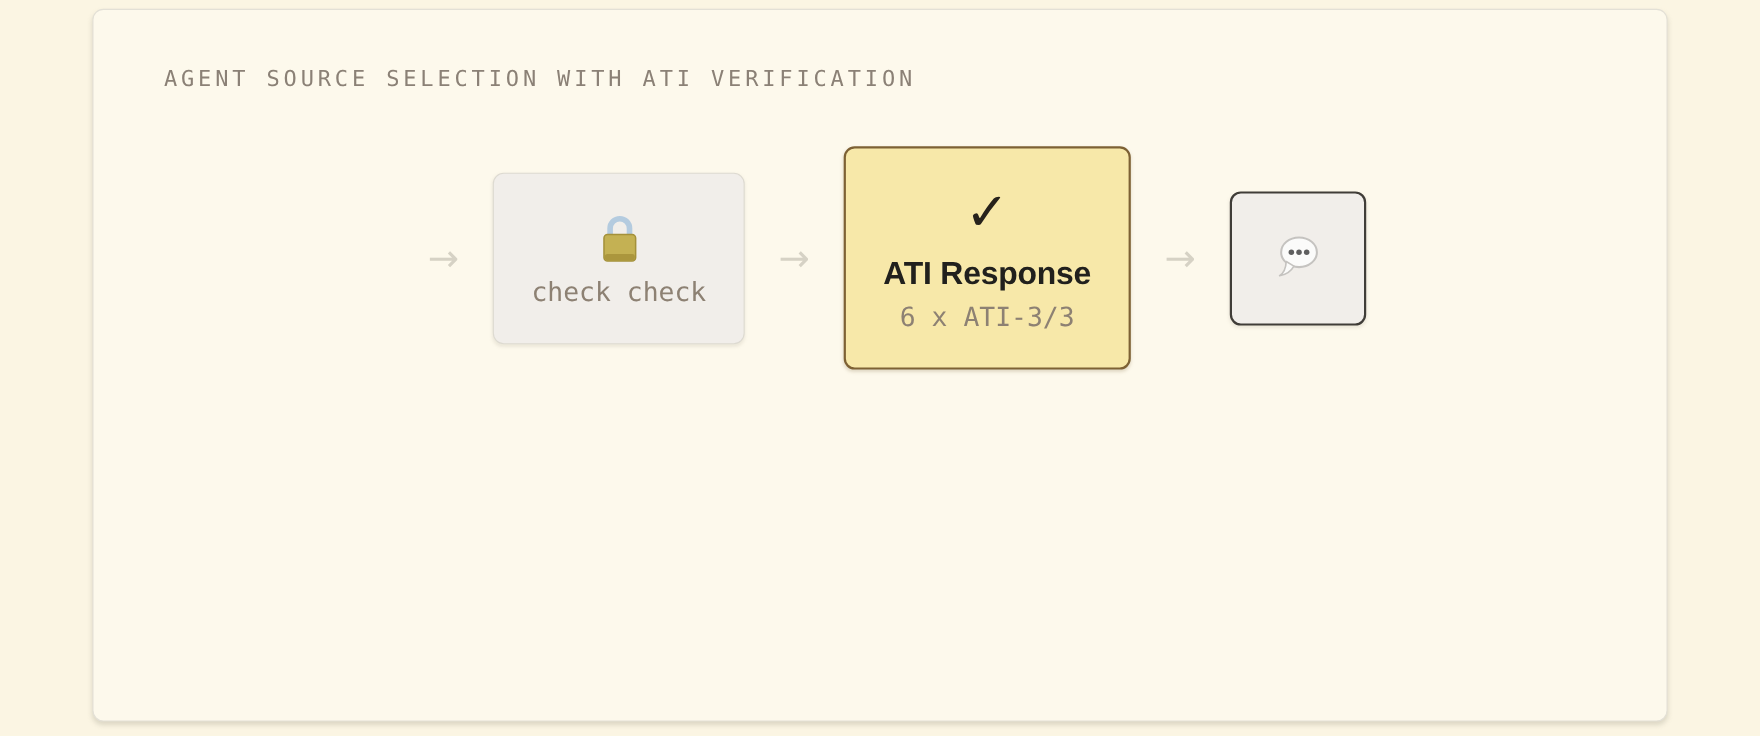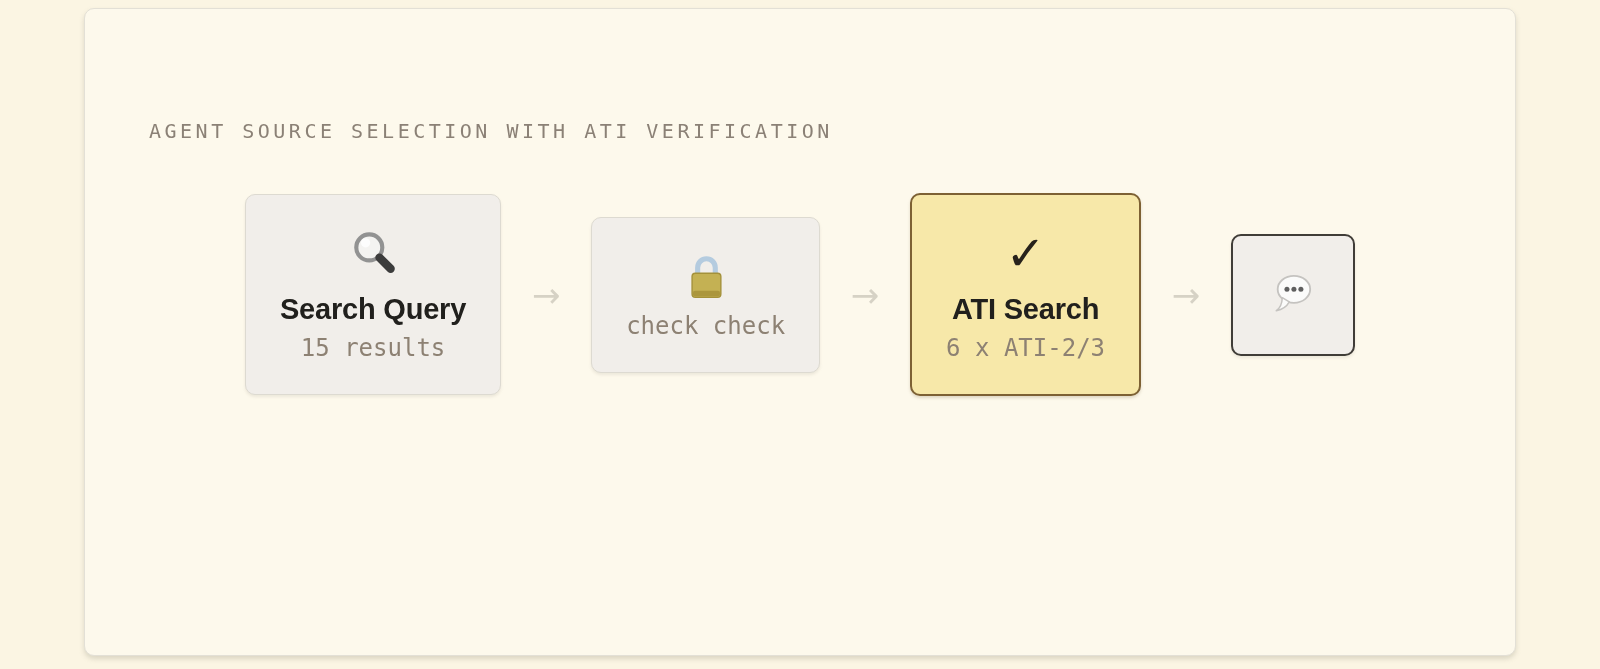--- a/index.html
+++ b/index.html
@@ -11,21 +11,21 @@
     overflow: hidden;
   }
   .card {
     position: absolute;
     left: 84px; top: 8px;
     width: 1432px; height: 648px;
     background: #fdf9ec;
     border: 1px solid #e3e0d6;
     border-radius: 10px;
     box-shadow: 0 3px 5px rgba(150,145,125,0.30);
-    padding-top: 110px;
+    padding-top: 50px;
   }
   .card-title {
     margin-left: 64px;
     font-family: "DejaVu Sans Mono", monospace;
     font-size: 20px;
     letter-spacing: 3.5px;
     color: #8b8176;
     white-space: nowrap;
   }
   .flow {
@@ -93,53 +93,42 @@
 </style>
 </head>
 <body>
 
 <div class="card">
 
   <div class="card-title">AGENT SOURCE SELECTION WITH ATI VERIFICATION</div>
 
   <div class="flow">
 
-    <div class="node">
-      <div class="icon-wrap">
-        <svg width="52" height="52" viewBox="0 0 56 56">
-          <circle cx="24" cy="22" r="14" fill="#f4f3f1" stroke="#929292" stroke-width="4.5"></circle>
-          <circle cx="20" cy="17" r="5" fill="#fdfdfd"></circle>
-          <line x1="35" y1="33" x2="47" y2="45" stroke="#3c3c3c" stroke-width="9" stroke-linecap="round"></line>
-        </svg>
-      </div>
-      <div class="node-title">Search Query</div>
-      <div class="node-sub">15 results</div>
-    </div>
 
     <div class="arrow">→</div>
 
     <div class="node">
       <div class="icon-wrap">
         <svg width="52" height="52" viewBox="0 0 56 56">
           <path d="M19 27 v-8 a9.5 9.5 0 0 1 19 0 v8" fill="none" stroke="#b4cbdf" stroke-width="5.5" stroke-linecap="round"></path>
           <rect x="13" y="25" width="31" height="26" rx="3.5" fill="#c4b153" stroke="#a4913a" stroke-width="1.5"></rect>
           <rect x="13.8" y="44" width="29.4" height="6" rx="2.5" fill="#ab963d"></rect>
         </svg>
       </div>
       <div class="node-sub">check check</div>
     </div>
 
     <div class="arrow">→</div>
 
     <div class="node highlighted">
       <div class="icon-wrap">
         <span class="check-glyph">✓</span>
       </div>
-      <div class="node-title">ATI Search</div>
-      <div class="node-sub">6 x ATI-2/3</div>
+      <div class="node-title">ATI Response</div>
+      <div class="node-sub">6 x ATI-3/3</div>
     </div>
 
     <div class="arrow">→</div>
 
     <div class="node final">
       <div class="icon-wrap">
         <svg width="52" height="52" viewBox="0 0 56 56">
           <ellipse cx="29" cy="23" rx="17.5" ry="14.5" fill="#fbfbfa" stroke="#c5c3c0" stroke-width="2"></ellipse>
           <path d="M16.5 32 Q16 42 10 46 Q20 44 24 36.5 Z" fill="#fbfbfa" stroke="#c5c3c0" stroke-width="1.6" stroke-linejoin="round"></path>
           <circle cx="21.5" cy="23" r="2.7" fill="#5f5f5f"></circle>

